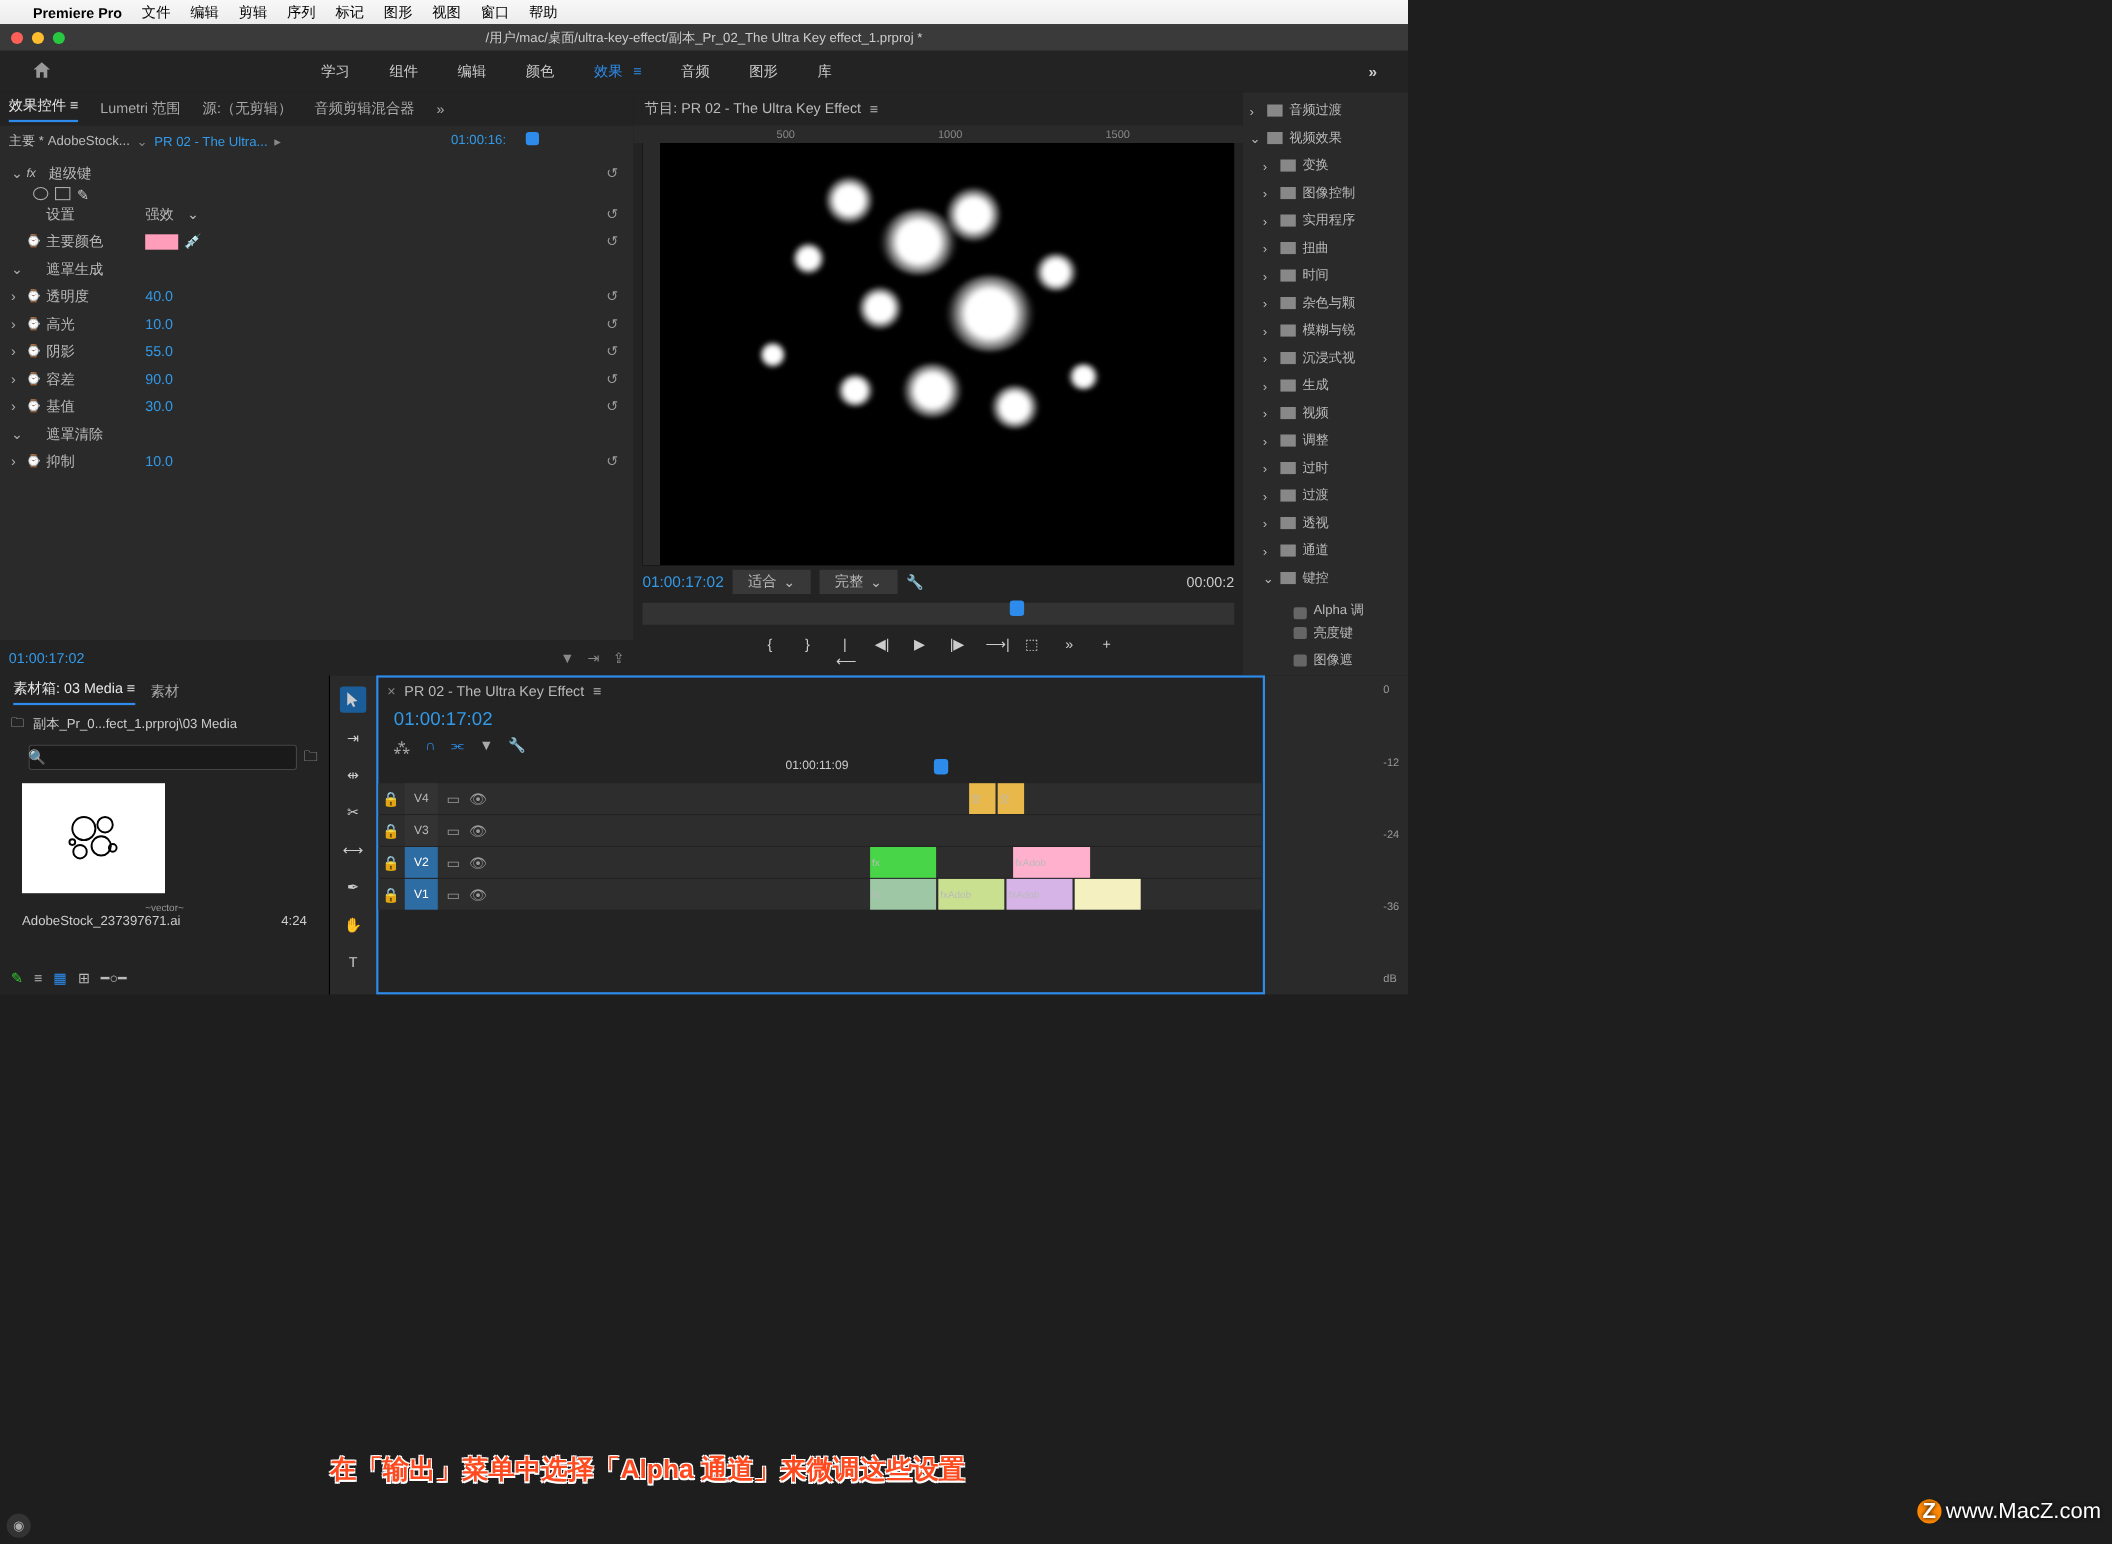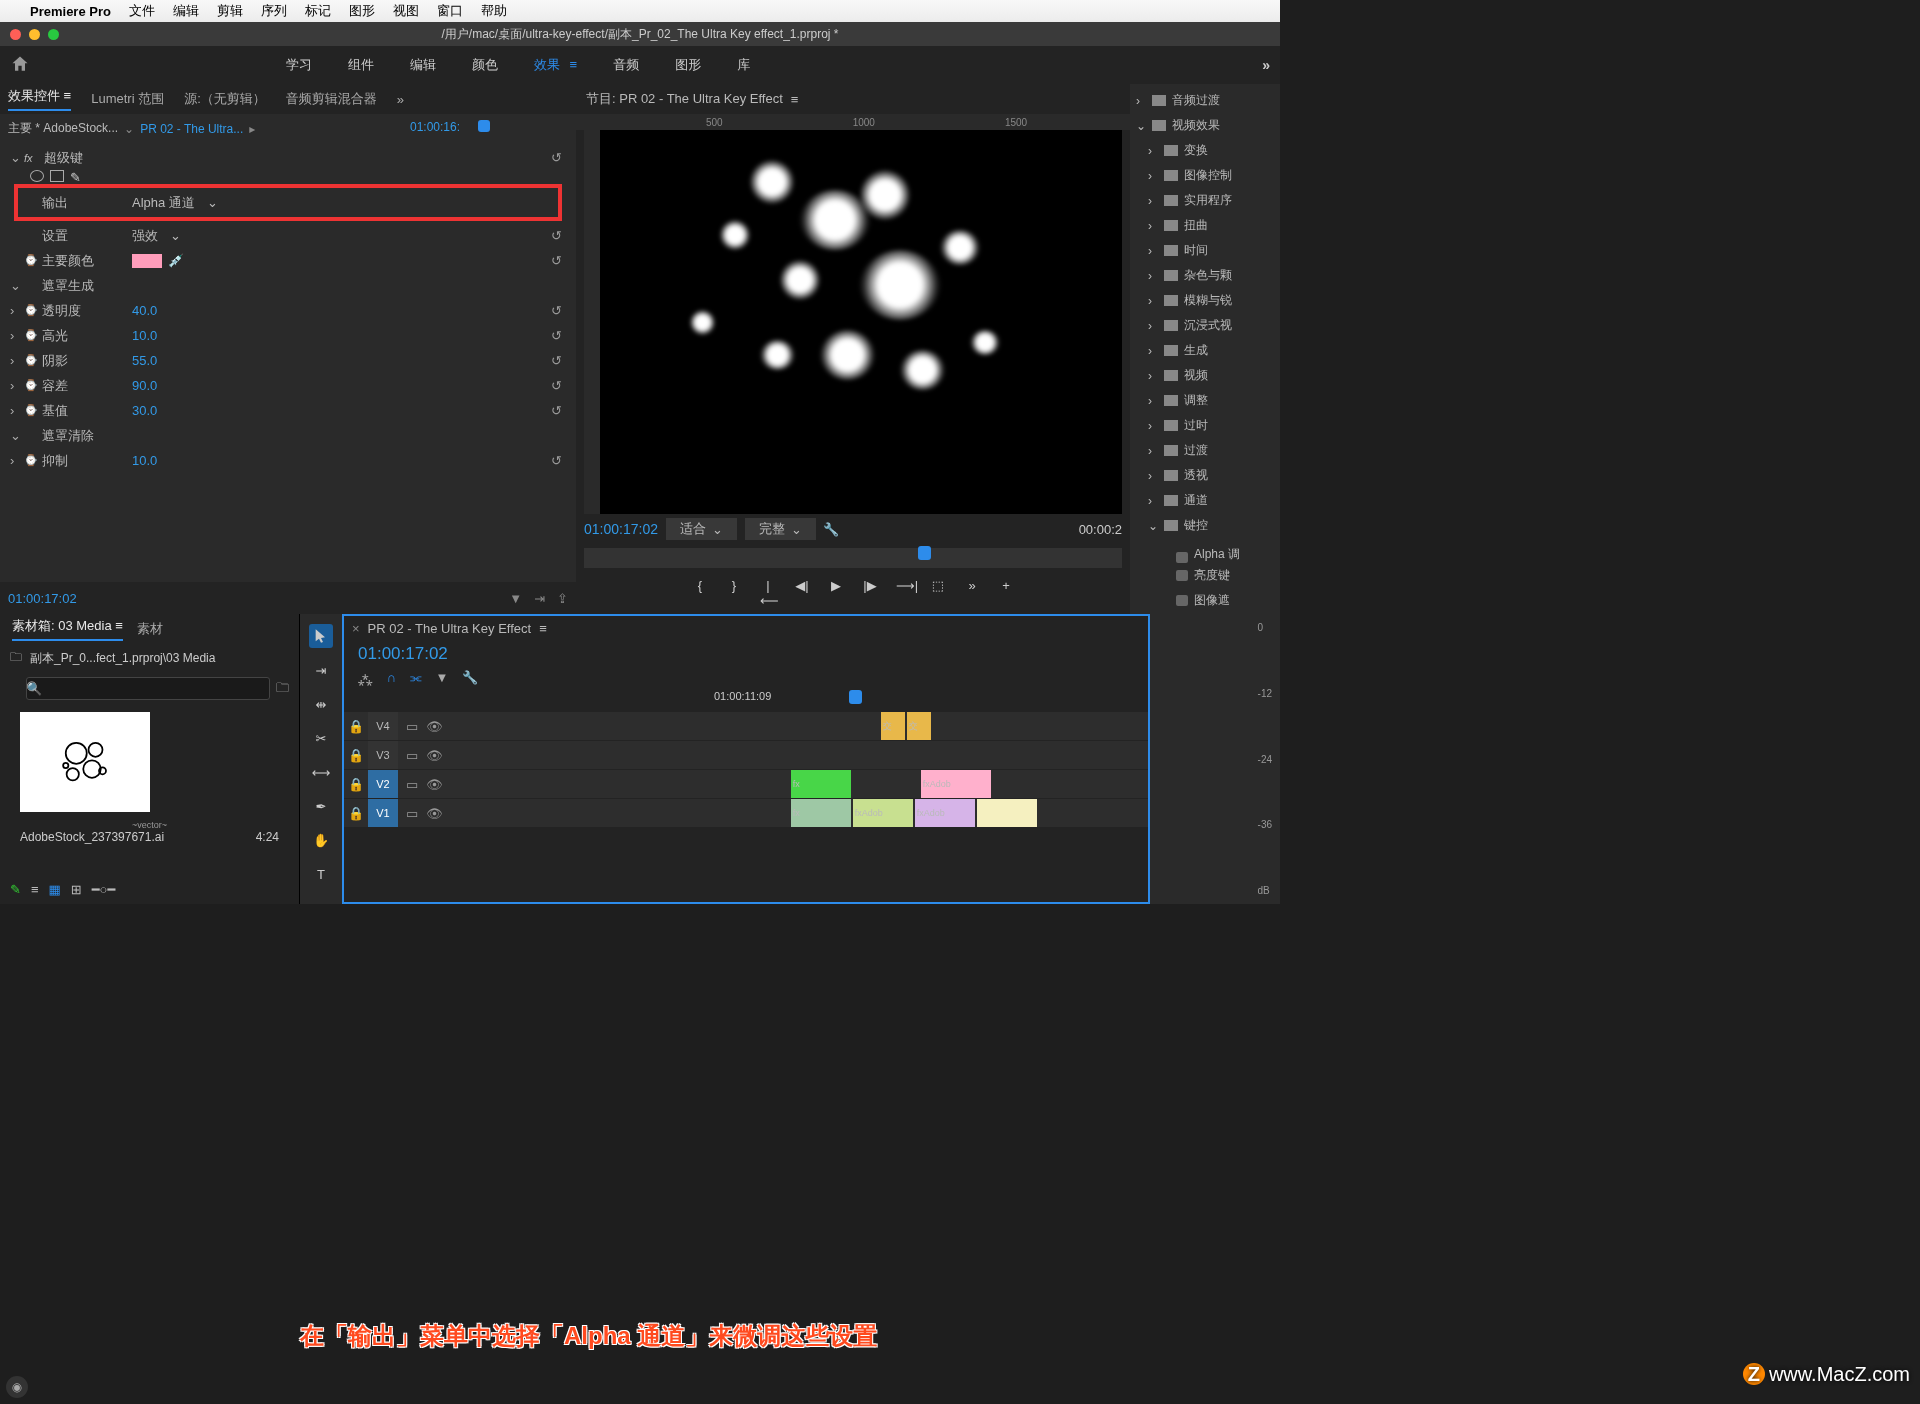--- a/index.html
+++ b/index.html
@@ -8,21 +8,21 @@
 .apple{font-size:14px;}
 .app-name{font-weight:700;}
 .menu-itm{cursor:default;}
 .title-bar{background:#3a3a3a;height:24px;display:flex;align-items:center;position:relative;color:#ccc;font-size:12px;}
 .traffic{display:flex;gap:8px;padding-left:10px;}
 .dot{width:11px;height:11px;border-radius:50%;}
 .red{background:#ff5f57;}
 .yel{background:#ffbd2e;}
 .grn{background:#28c940;}
 .title-text{position:absolute;left:50%;transform:translateX(-50%);}
-.workspace-bar{background:#232323;height:38px;display:flex;align-items:center;padding:0 10px;}
+.workspace-bar{background:#232323;height:38px;display:flex;align-items:center;padding:0 28px;}
 .home-ico svg{width:20px;height:20px;fill:#999;}
 .ws-tabs{display:flex;margin:0 auto;gap:36px;}
 .ws-tab{color:#ccc;cursor:pointer;}
 .ws-tab.active{color:#2d8ceb;}
 .hamburger{color:#2d8ceb;margin-left:6px;}
 .ws-more{color:#ccc;font-weight:700;font-size:14px;margin-left:auto;}
 .main-grid{display:flex;height:530px;}
 .left-col{width:576px;display:flex;flex-direction:column;}
 .mid-col{flex:1;display:flex;flex-direction:column;}
 .right-col{width:150px;background:#2a2a2a;font-size:12px;overflow:hidden;}
@@ -184,26 +184,20 @@
           <span class="caret">⌄</span>
             <span class="fx">fx</span>
           <span class="label">超级键</span>
           <span class="reset">↺</span>
         </div>
         <div class="shapes">
           <span class="ell"></span>
           <span></span>
           <span style="border:none;">✎</span>
         </div>
-        <div class="highlight-box">
-          <div class="param-row">
-            <span class="label">输出</span>
-            <span class="dropdown-val">Alpha 通道</span>
-          </div>
-        </div>
         <div class="param-row">
           <span class="caret"></span>
             <span class="sw"></span>
           <span class="label">设置</span>
           <span class="dropdown-val">强效</span>
           <span class="reset">↺</span>
         </div>
         <div class="param-row">
           <span class="caret"></span>
             <span class="sw">⌚</span>

